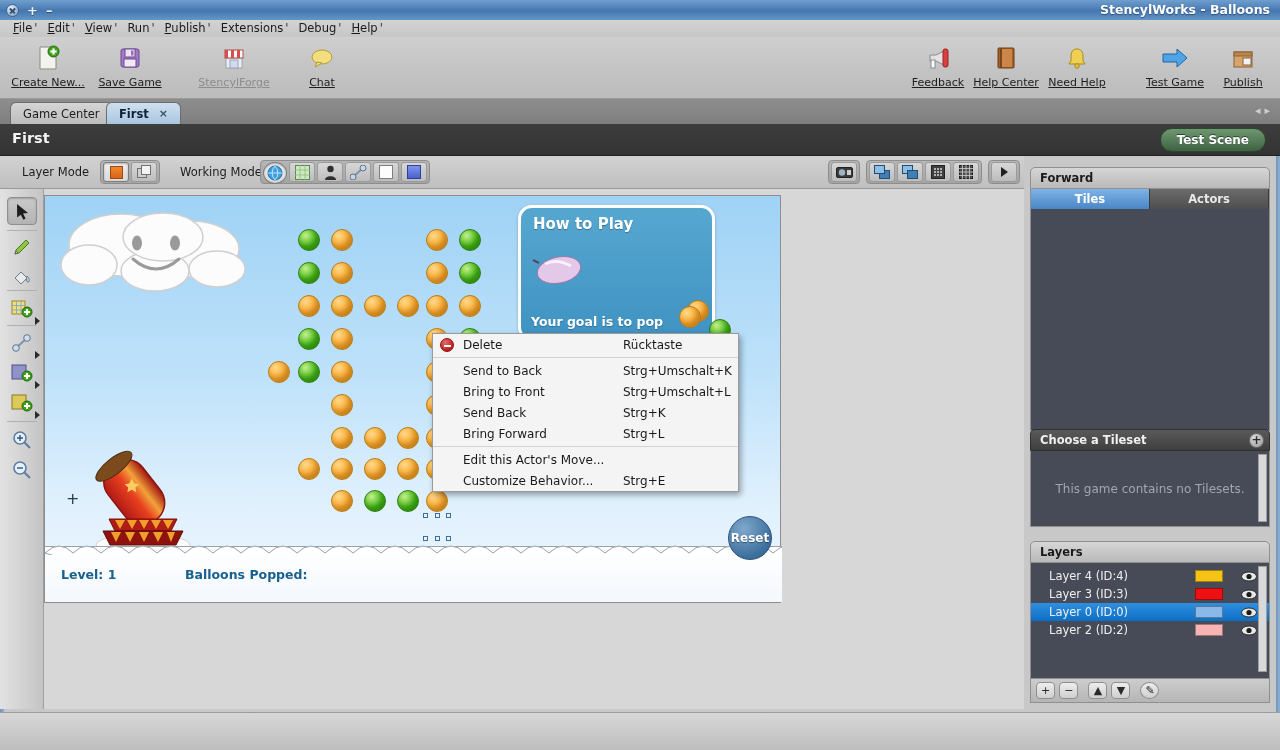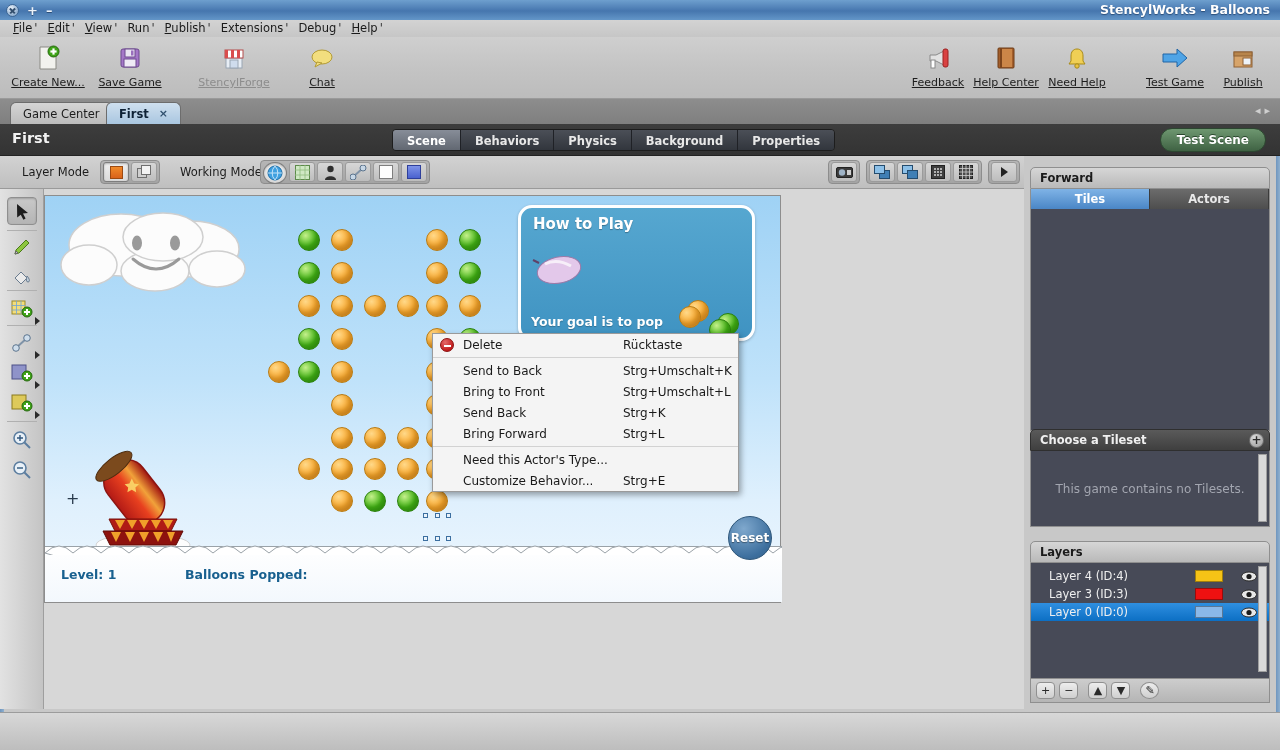--- a/index.html
+++ b/index.html
@@ -162,21 +162,21 @@
     border:1px solid #b97b13;
     box-shadow:inset -3px -4px 5px rgba(0,0,0,.18);
   }
   .balloon.orange .bod{ background:radial-gradient(circle at 33% 28%,#ffd98a,#f9a72b 55%,#e8901a 100%);}
   .balloon.green .bod{ background:radial-gradient(circle at 33% 28%,#c5f08c,#43b515 55%,#2d9a0b 100%); border-color:#2b7f0d;}
 
   .cloudface{
     position:absolute; left:14px; top:13px; width:212px; height:88px;
   }
   .howto{
-    position:absolute; left:473px; top:9px; width:237px; height:136px;
+    position:absolute; left:473px; top:9px; width:197px; height:136px;
     background:linear-gradient(to bottom,#56a7d0,#3f93c2);
     border:3px solid #ffffff; border-radius:14px; overflow:hidden;
     box-shadow:0 1px 3px rgba(0,0,0,.25);
   }
   .howto h3{ color:#ffffff; font-size:15px; margin:7px 0 0 12px; font-weight:bold; text-shadow:0 1px 1px rgba(0,0,0,.3);}
   .howto .l1{ position:absolute; left:71px; top:42px; width:160px; color:#fff; font-size:12.5px; font-weight:bold; line-height:17px; text-shadow:0 1px 1px rgba(0,0,0,.25);}
   .howto .l2{ position:absolute; left:10px; top:105px; width:150px; color:#fff; font-size:12.5px; font-weight:bold; line-height:17px;text-shadow:0 1px 1px rgba(0,0,0,.25);}
   .resetbtn{
     position:absolute; right:8px; bottom:42px; width:44px;height:44px;border-radius:50%;
     background:radial-gradient(circle at 35% 28%,#7fa8cd,#3d6f9e 70%,#345f88);
@@ -394,27 +394,20 @@
       <span>First</span>
       <span class="x">×</span>
     </div>
     <div class="tab-navs">
       <span>◂</span><span>▸</span>
     </div>
   </div>
 
   <div class="sceneheader">
     <div class="scene-title">First</div>
-    <div class="segctl">
-      <div class="seg on">Scene</div>
-      <div class="seg">Behaviors</div>
-      <div class="seg">Physics</div>
-      <div class="seg">Background</div>
-      <div class="seg">Properties</div>
-    </div>
     <div class="testscene">Test Scene</div>
   </div>
 
   <div class="modebar">
     <div class="mb-label" style="left:22px">Layer Mode</div>
     <div class="btngrp" style="left:100px">
       <div class="gbtn on">
         <span style="width:13px;height:13px;background:linear-gradient(to bottom,#f08a2a,#d9621a);border:1px solid #9c4a12;display:block"></span>
       </div>
       <div class="gbtn">
@@ -818,21 +811,21 @@
       <div class="ctxrow">
         <span>Send Back</span>
         <span class="sc">Strg+K</span>
       </div>
       <div class="ctxrow">
         <span>Bring Forward</span>
         <span class="sc">Strg+L</span>
       </div>
       <div class="ctxsep"></div>
       <div class="ctxrow">
-        <span>Need this Actor's Type...</span>
+        <span>Edit this Actor's Move...</span>
         <span class="sc"></span>
       </div>
       <div class="ctxrow">
         <span>Customize Behavior...</span>
         <span class="sc">Strg+E</span>
       </div>
     </div>
   </div>
 
   <div class="rpanel" style="top:167px">
@@ -882,20 +875,30 @@
       <div class="layerrow sel">
         <span>Layer 0 (ID:0)</span>
         <span class="swatch" style="background:#8ab8e8"></span>
         <span class="eye">
           <svg width="16" height="11" viewBox="0 0 16 11">
               <ellipse cx="8" cy="5.5" rx="7.5" ry="4.5" fill="#e8e8e8" stroke="#2a2a2a"></ellipse>
               <circle cx="8" cy="5.5" r="2.6" fill="#1c1c1c"></circle>
             </svg>
         </span>
       </div>
+      <div class="layerrow">
+        <span>Layer 2 (ID:2)</span>
+        <span class="swatch" style="background:#f7b4b4"></span>
+        <span class="eye">
+          <svg width="16" height="11" viewBox="0 0 16 11">
+              <ellipse cx="8" cy="5.5" rx="7.5" ry="4.5" fill="#e8e8e8" stroke="#2a2a2a"></ellipse>
+              <circle cx="8" cy="5.5" r="2.6" fill="#1c1c1c"></circle>
+            </svg>
+        </span>
+      </div>
       <div class="vscroll" style="height:106px; top:3px;"></div>
     </div>
     <div class="layerbar">
       <span class="lb">+</span>
       <span class="lb">−</span>
       <span class="lb" style="margin-left:6px">▲</span>
       <span class="lb">▼</span>
       <span class="lb" style="margin-left:6px; border-radius:50%; width:19px">✎</span>
     </div>
   </div>

